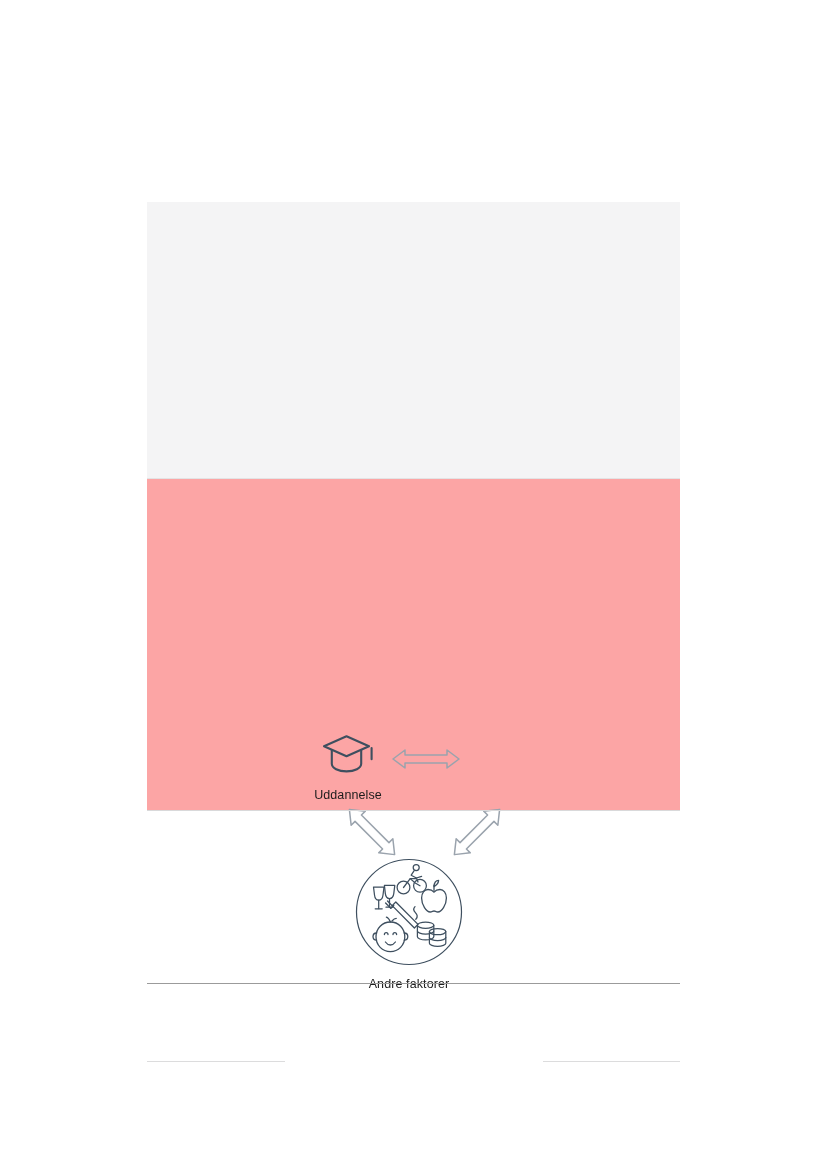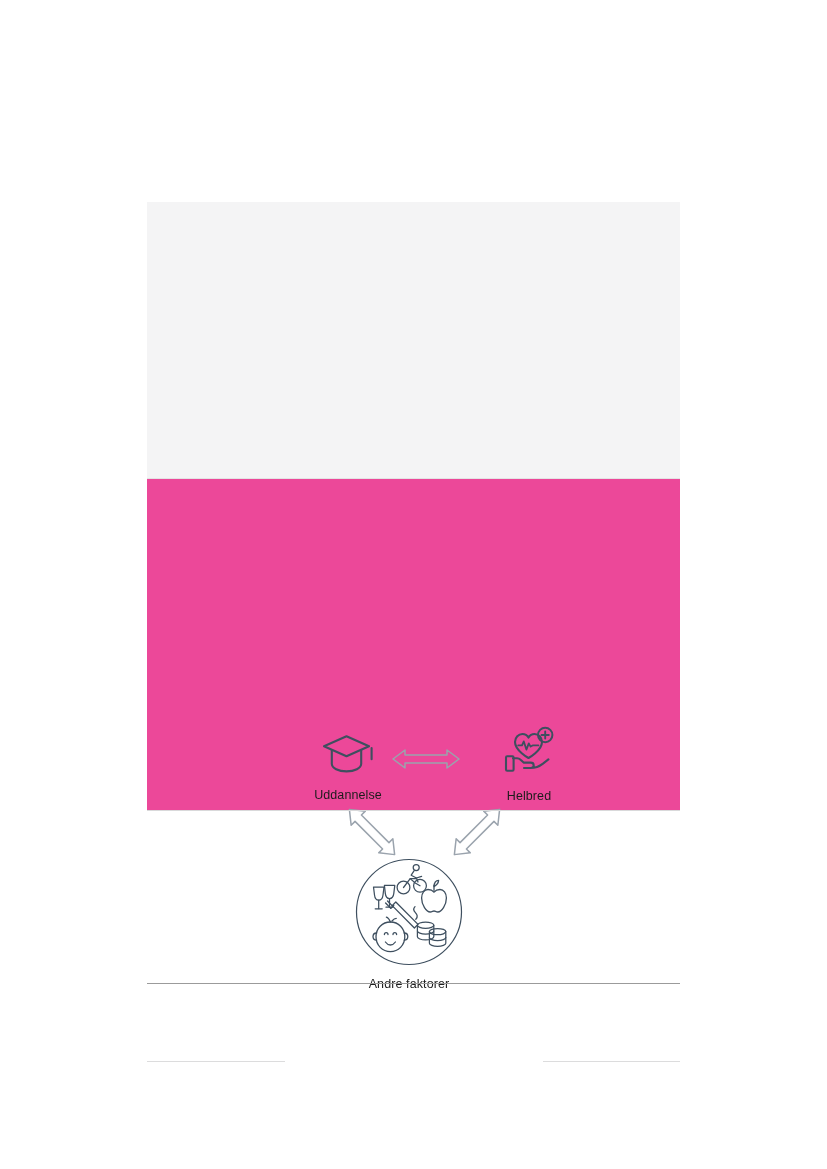--- a/index.html
+++ b/index.html
@@ -25,21 +25,21 @@
     background: #ffffff;
   }
 
   
   .content-block {
     position: absolute;
     left: 147px;
     top: 202px;
     width: 533px;
     height: 609px;
-    background: #ec4899;
+    background: #fca5a5;
   }
 
   
   .upper-panel {
     position: absolute;
     left: 0; top: 0;
     width: 533px;
     height: 276px;
     background: #f4f4f5;
   }
@@ -165,44 +165,20 @@
           <svg width="56" height="46" viewBox="0 0 56 46" fill="none" xmlns="http://www.w3.org/2000/svg">
             <path d="M4 14.2 L26.5 4.2 L49 14.2 L26.5 24.2 Z" stroke="#3e4f5f" stroke-width="2.1" stroke-linejoin="round" fill="none"></path>
             <path d="M11.8 18.0 L11.8 31.8 C11.8 36.2 18.4 39.4 26.5 39.4
                      C34.6 39.4 41.2 36.2 41.2 31.8 L41.2 18.0" stroke="#3e4f5f" stroke-width="2.1" stroke-linecap="round" stroke-linejoin="round" fill="none"></path>
             <path d="M51.6 16.0 L51.6 27.2" stroke="#3e4f5f" stroke-width="2.1" stroke-linecap="round"></path>
           </svg>
         </span>
         <span class="node-label">Uddannelse</span>
       </div>
 
-      <div class="node" id="node-health">
-        <span class="node-icon">
-          <svg width="56" height="54" viewBox="0 0 56 54" fill="none" xmlns="http://www.w3.org/2000/svg">
-
-            <path d="M27.5 33.0 C27.5 33.0 14.0 25.6 14.0 17.0
-                     C14.0 12.3 17.6 9.0 21.4 9.0 C24.2 9.0 26.4 10.6 27.5 12.6
-                     C28.6 10.6 30.8 9.0 33.6 9.0 C37.4 9.0 41.0 12.3 41.0 17.0
-                     C41.0 25.6 27.5 33.0 27.5 33.0 Z" stroke="#3e4f5f" stroke-width="2.1" stroke-linejoin="round" fill="none"></path>
-
-            <path d="M17.2 20.4 L21.0 20.4 L22.8 16.4 L25.4 24.6 L27.8 18.4
-                     L29.6 21.6 L31.6 20.4 L37.4 20.4" stroke="#3e4f5f" stroke-width="1.8" stroke-linecap="round" stroke-linejoin="round" fill="none"></path>
-
-            <circle cx="44.2" cy="10.0" r="7.2" stroke="#3e4f5f" stroke-width="2.0" fill="none"></circle>
-            <path d="M44.2 6.4 L44.2 13.6 M40.6 10.0 L47.8 10.0" stroke="#3e4f5f" stroke-width="1.9" stroke-linecap="round"></path>
-
-            <path d="M12.0 33.2 L16.0 33.2 C17.4 33.2 18.6 33.8 19.6 34.8
-                     L22.6 37.6 L29.8 37.6 C31.4 37.6 32.7 38.8 32.7 40.3
-                     C32.7 41.8 31.4 43.0 29.8 43.0 L23.0 43.0
-                     L29.4 43.0 C34.0 43.0 38.4 41.4 42.0 38.6 L47.4 34.4" stroke="#3e4f5f" stroke-width="2.1" stroke-linecap="round" stroke-linejoin="round" fill="none"></path>
-            <rect x="5.0" y="31.2" width="7.6" height="14.6" rx="1.2" stroke="#3e4f5f" stroke-width="2.1" fill="none"></rect>
-          </svg>
-        </span>
-        <span class="node-label">Helbred</span>
-      </div>
 
       <div class="node" id="node-other">
         <span class="node-icon">
           <svg width="110" height="110" viewBox="0 0 110 110" fill="none" xmlns="http://www.w3.org/2000/svg">
 
             <circle cx="55" cy="55" r="52.5" stroke="#3e4f5f" stroke-width="1.2" fill="none"></circle>
 
             <g stroke="#3e4f5f" stroke-width="1.25" stroke-linecap="round" stroke-linejoin="round" fill="none">
               <path d="M19.5 30.0 L30.0 30.0 L29.0 38.0
                        C28.6 41.4 26.8 43.2 24.7 43.2

